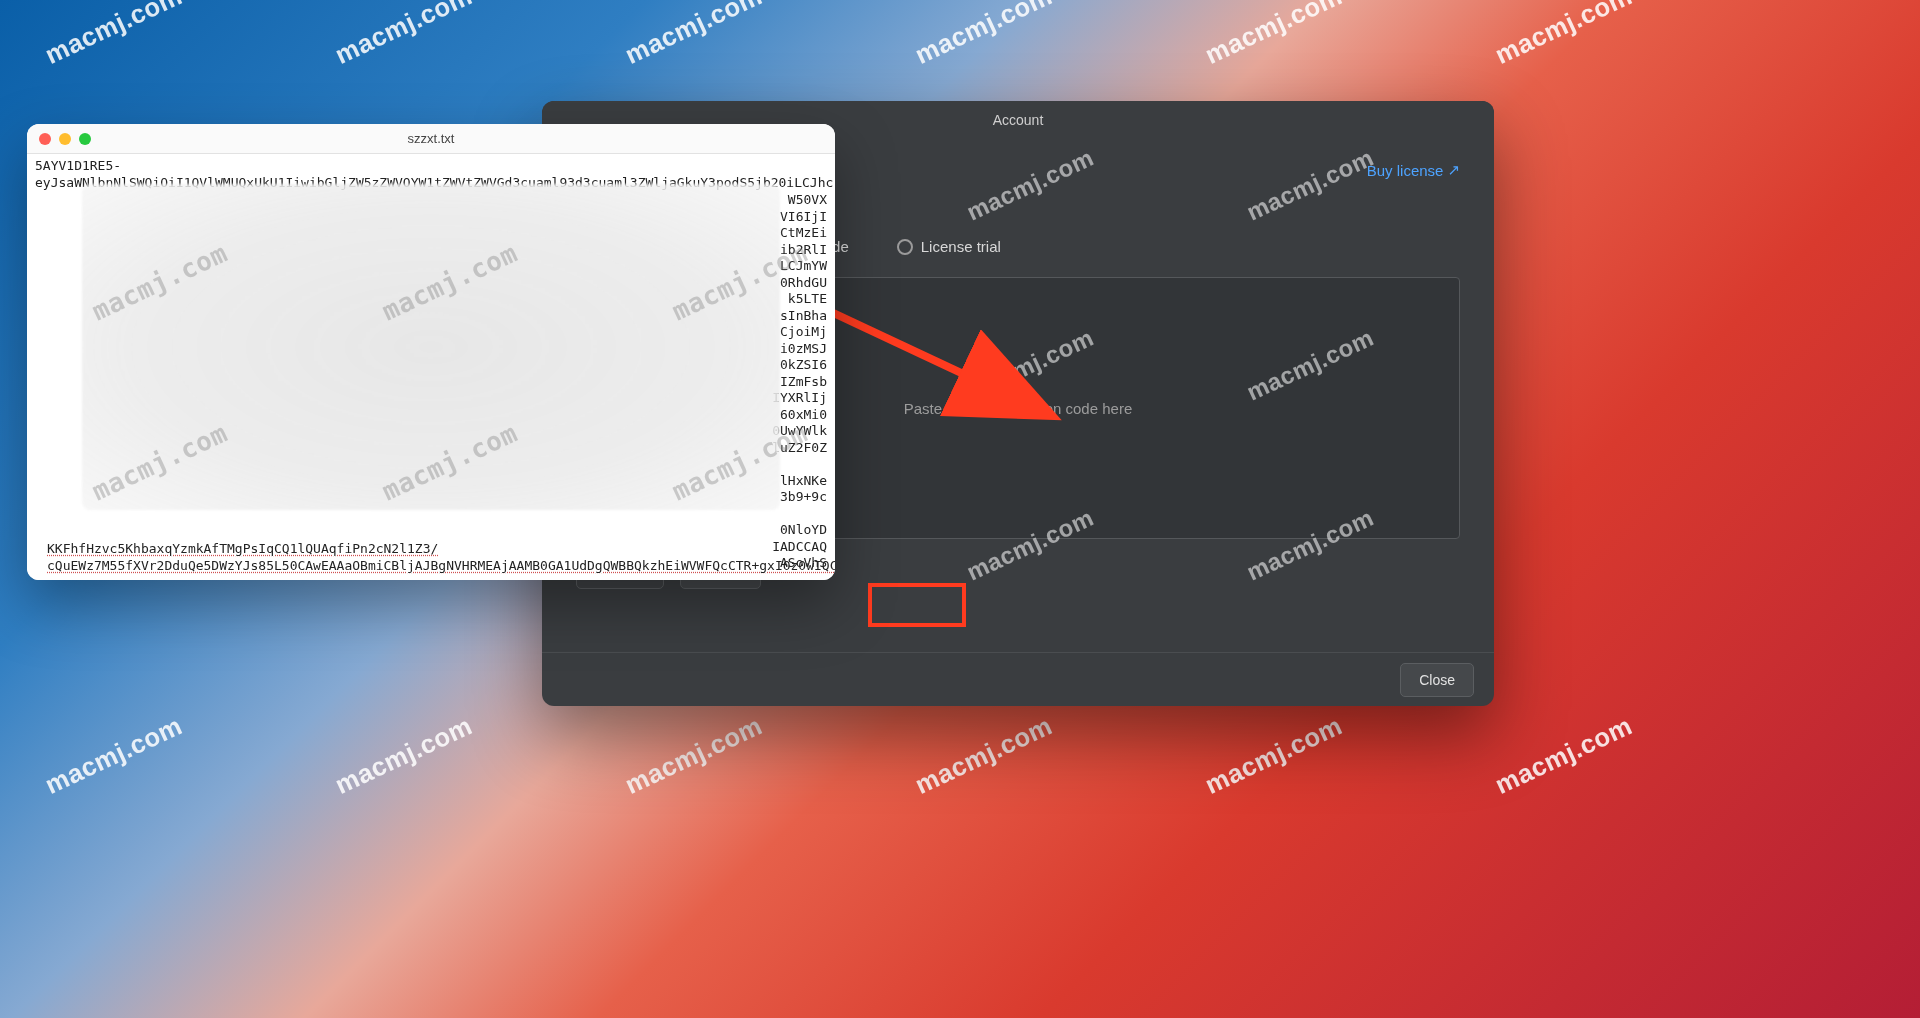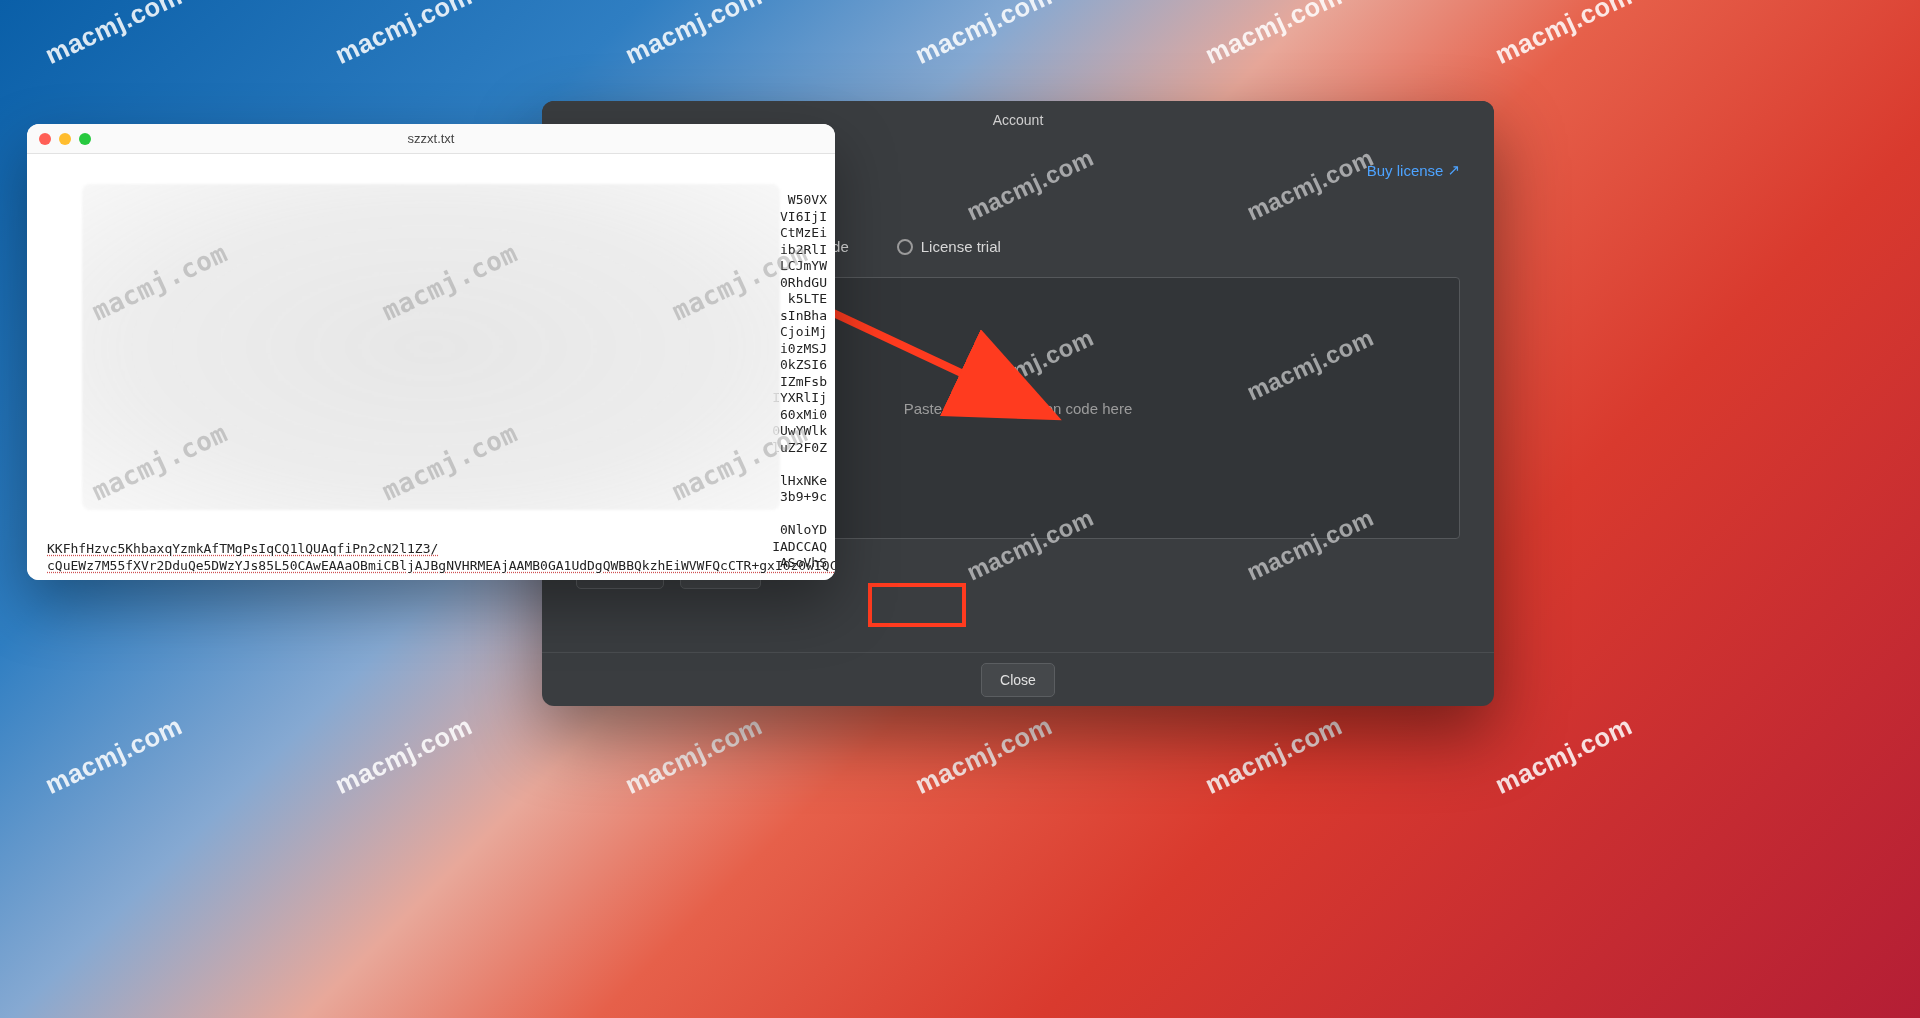--- a/index.html
+++ b/index.html
@@ -182,21 +182,21 @@
   .highlight-box {
     position: absolute;
     border: 4px solid #ff3b1f;
     pointer-events: none;
   }
 
   .lic-footer {
     height: 54px;
     display: flex;
     align-items: center;
-    justify-content: center;
+    justify-content: flex-end;
     padding: 8px 20px;
     border-top: 1px solid #4a4d50;
   }
 
   
   .arrow-svg {
     position: absolute;
     pointer-events: none;
   }
 </style>
@@ -297,20 +297,22 @@
 <div class="text-window">
   <div class="titlebar">
     <div class="traffic-lights">
       <div class="tl red"></div>
       <div class="tl yellow"></div>
       <div class="tl green"></div>
     </div>
     <div class="title-center">szzxt.txt</div>
   </div>
   <div class="text-body">
+    <div class="code-top">5AYV1D1RE5-
+eyJsaWNlbnNlSWQiOiI1QVlWMUQxUkU1IiwibGljZW5zZWVOYW1tZWVtZWVGd3cuaml93d3cuaml3ZWljaGkuY3podS5jb20iLCJhc</div>
     <div class="code-right">W50VX
 VI6IjI
 CtMzEi
 ib2RlI
 LCJmYW
 0RhdGU
 k5LTE
 sInBha
 CjoiMj
 i0zMSJ

